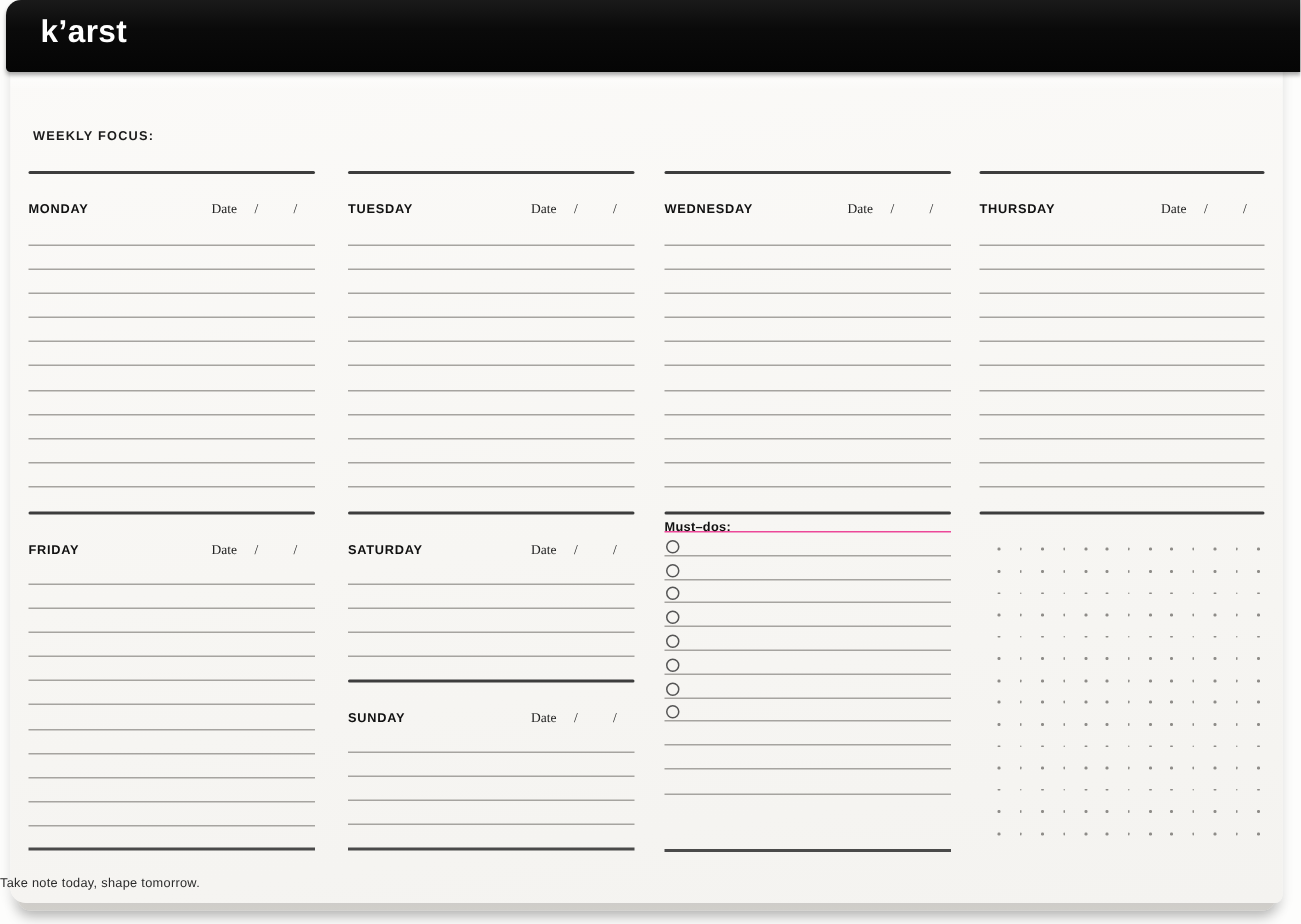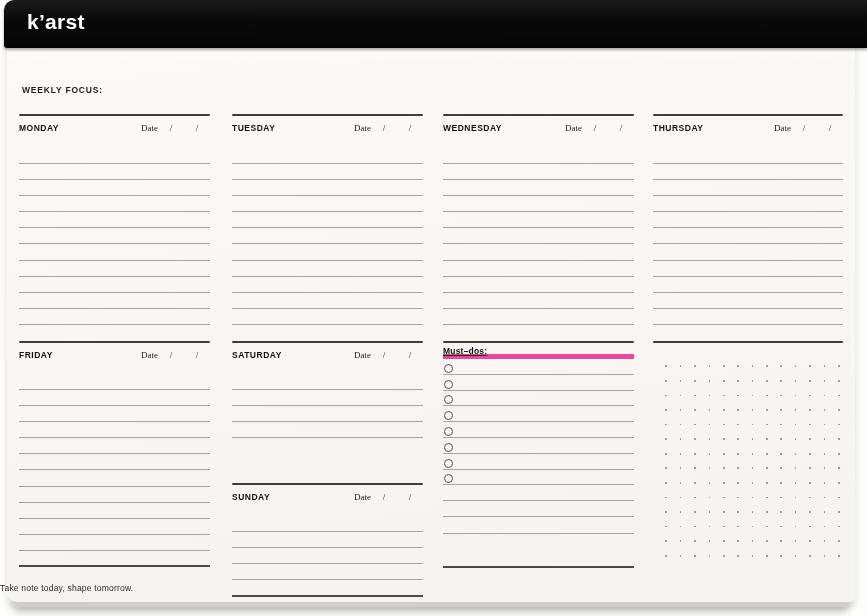--- a/index.html
+++ b/index.html
@@ -40,30 +40,30 @@
     position:absolute;left:22px;top:85px;
     font-size:8.5px;font-weight:700;letter-spacing:.8px;color:#1c1c1c;
   }
   .footer{
     position:absolute;left:0;top:583px;width:867px;text-align:left;
     font-size:8.5px;color:#2a2a2a;letter-spacing:.2px;
   }
   
   .sec{position:absolute;width:191px;}
   .sec-rule{height:2px;background:#3d3d3d;border-radius:1px;}
-  .sec-head{display:flex;align-items:baseline;padding-top:7px;}
+  .sec-head{display:flex;align-items:baseline;padding-top:18px;}
   .day-name{flex:1;font-size:8.5px;font-weight:700;letter-spacing:.5px;color:#111;}
   .date-lab{width:40px;font-family:"Liberation Serif", serif;font-size:9px;color:#222;text-align:right;}
   .sl{width:26px;text-align:center;font-family:"Liberation Serif", serif;font-size:9px;color:#222;}
   .lines{position:absolute;left:0;right:0;}
   .rline{height:1px;background:#a6a4a0;margin-bottom:15.1px;}
   .end-rule{position:absolute;left:0;right:0;height:1.6px;background:#4a4a4a;}
   
   .md-label{font-size:8.5px;font-weight:700;color:#111;letter-spacing:.2px;
-    padding-top:3px;height:8px;border-bottom:5px solid #ec4899;text-decoration:underline;}
+    padding-top:3px;height:8px;border-bottom:1px solid #ec4899;}
   .todo-row{position:relative;height:14.8px;border-bottom:1px solid #a6a4a0;}
   .todo-circle{
     position:absolute;left:1px;bottom:1px;width:7px;height:7px;
     border:1px solid #555;border-radius:50%;background:transparent;display:block;
   }
   .md-question{font-size:8px;font-weight:700;color:#111;
     padding-top:8px;height:11px;border-bottom:1px solid #8f8d89;}
   .md-lines{padding-top:15px;}
   
   .dotgrid{
@@ -209,21 +209,21 @@
     <span class="sl">/</span>
   </div>
   <div class="lines" style="top:48px;">
       <div class="rline"></div>
       <div class="rline"></div>
       <div class="rline"></div>
       <div class="rline"></div>
     </div>
 </section>
 
-<section class="sec" style="left:232px;top:453px;height:114px;margin-top:30px;">
+<section class="sec" style="left:232px;top:453px;height:114px;">
   <div class="sec-rule"></div>
   <div class="sec-head">
     <span class="day-name">SUNDAY</span>
     <span class="date-lab">Date</span>
     <span class="sl">/</span>
     <span class="sl">/</span>
   </div>
   <div class="lines" style="top:48px;">
       <div class="rline"></div>
       <div class="rline"></div>

